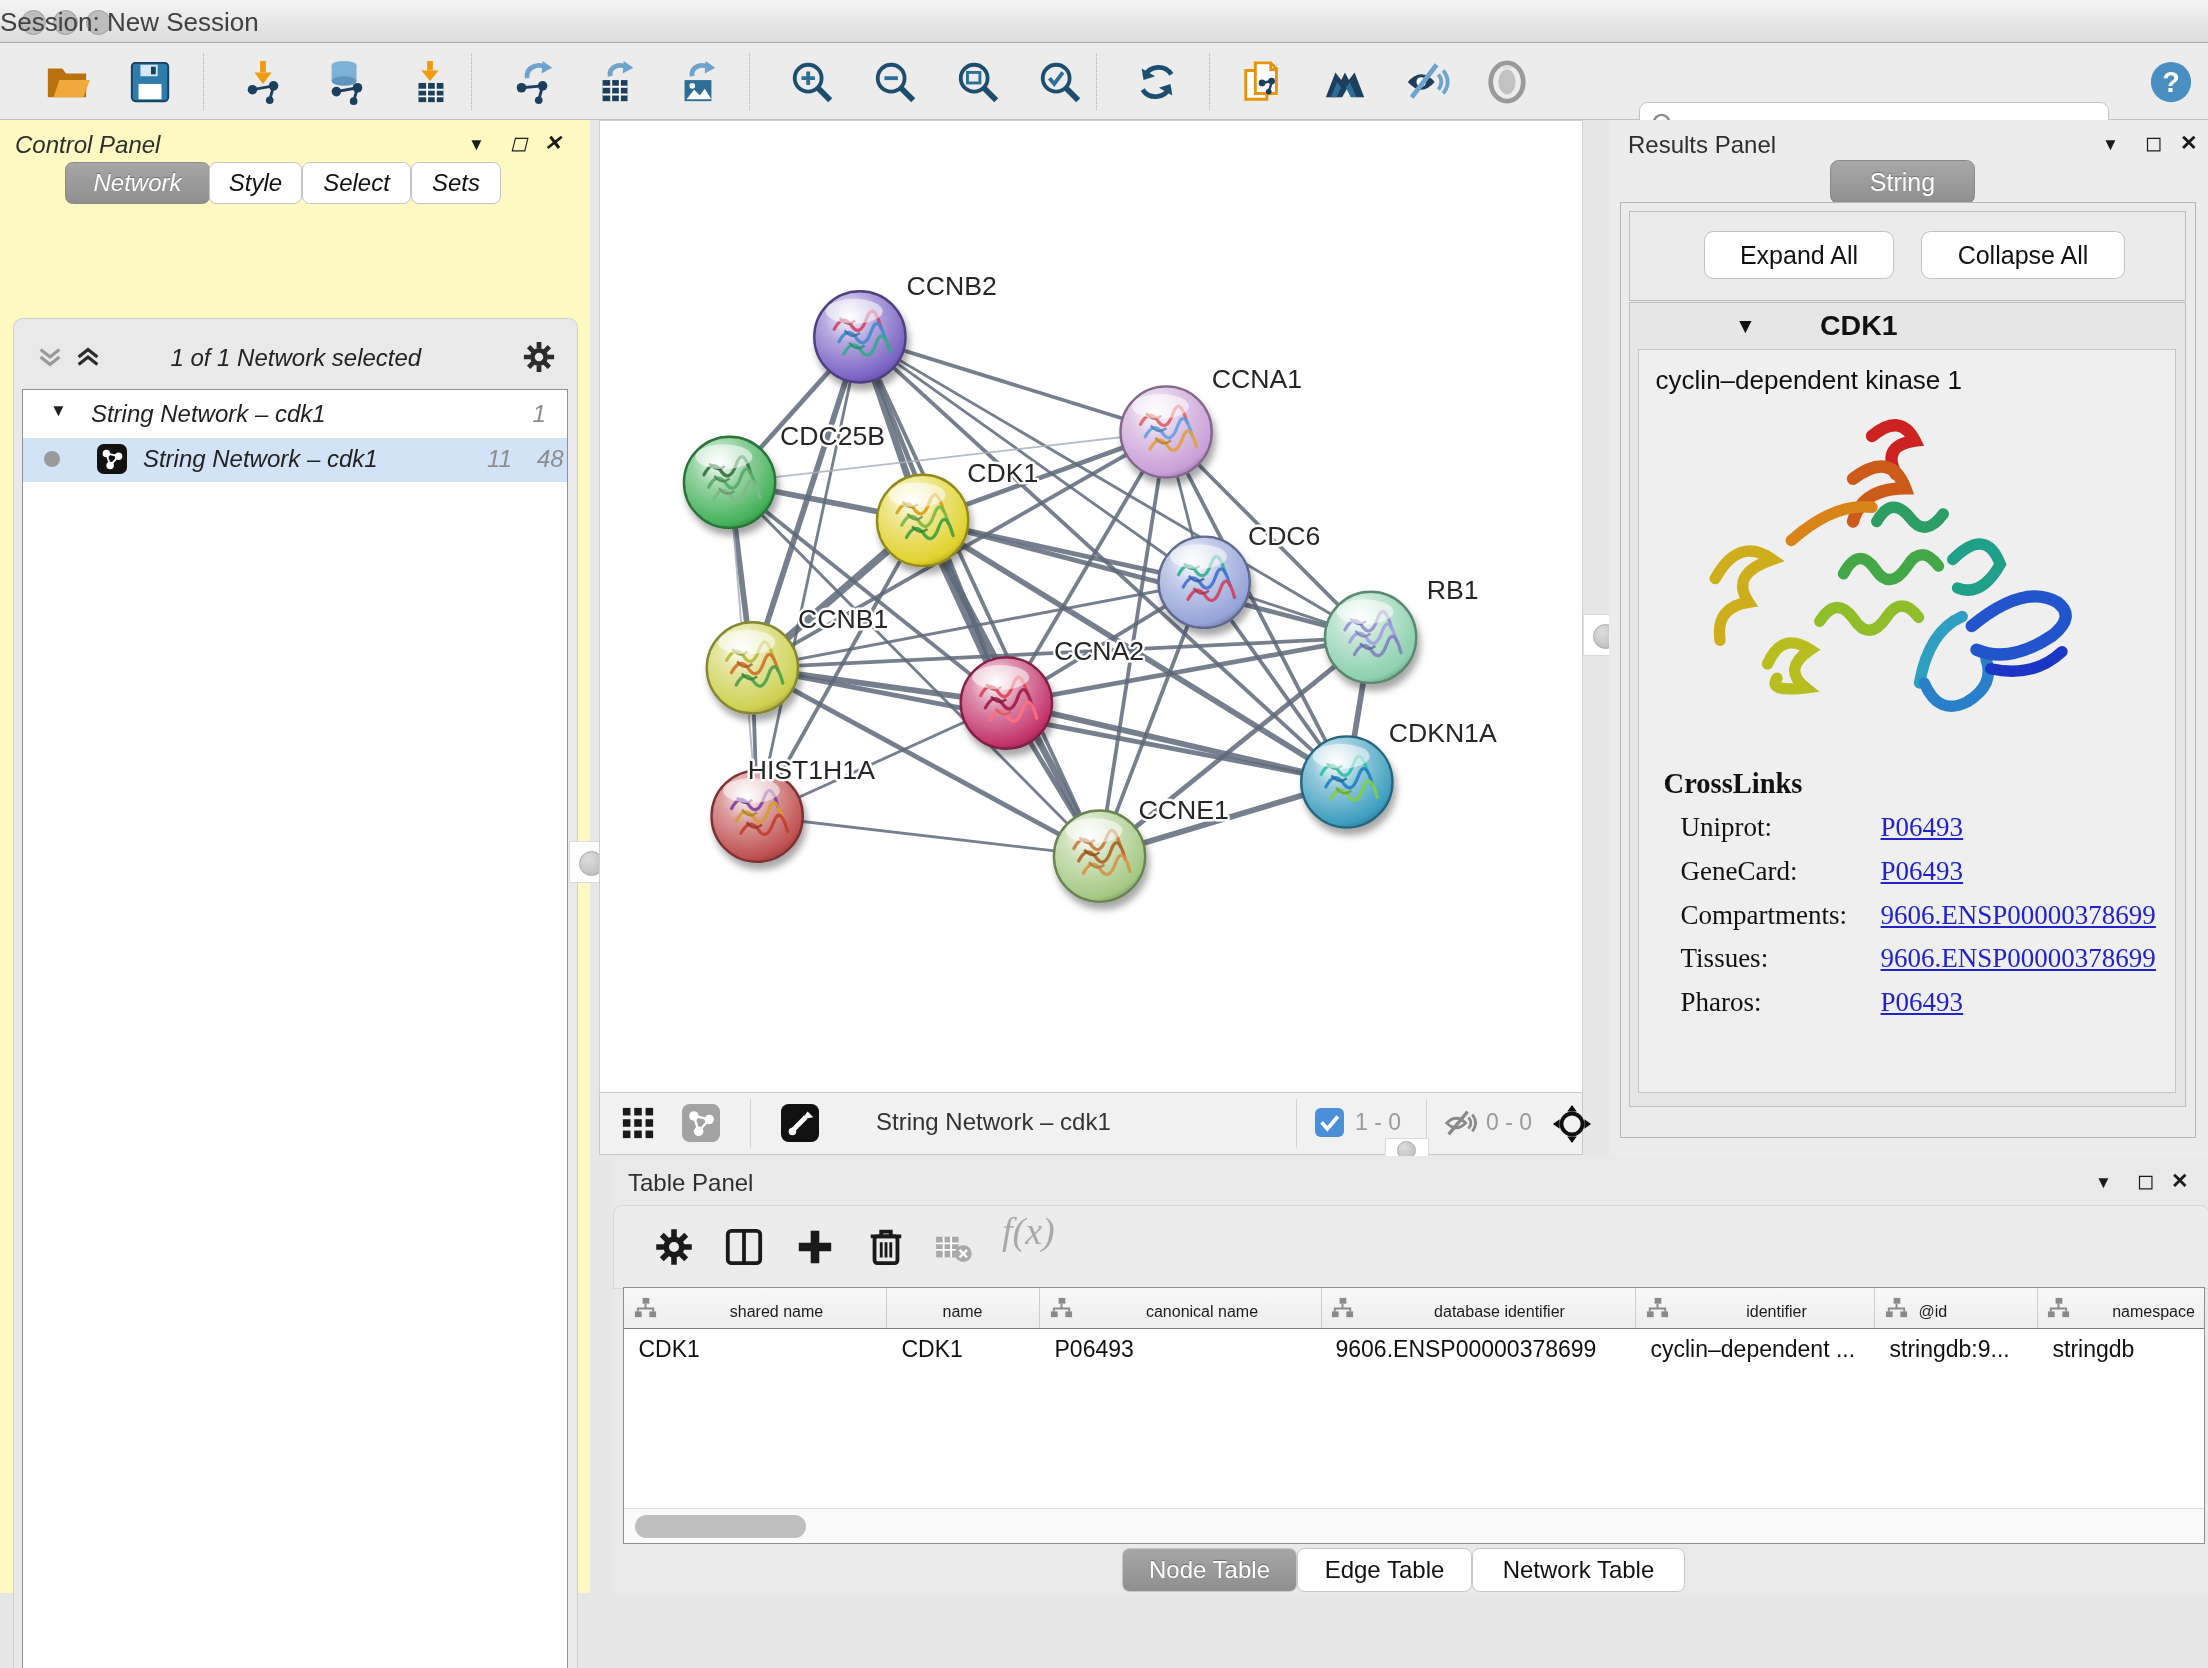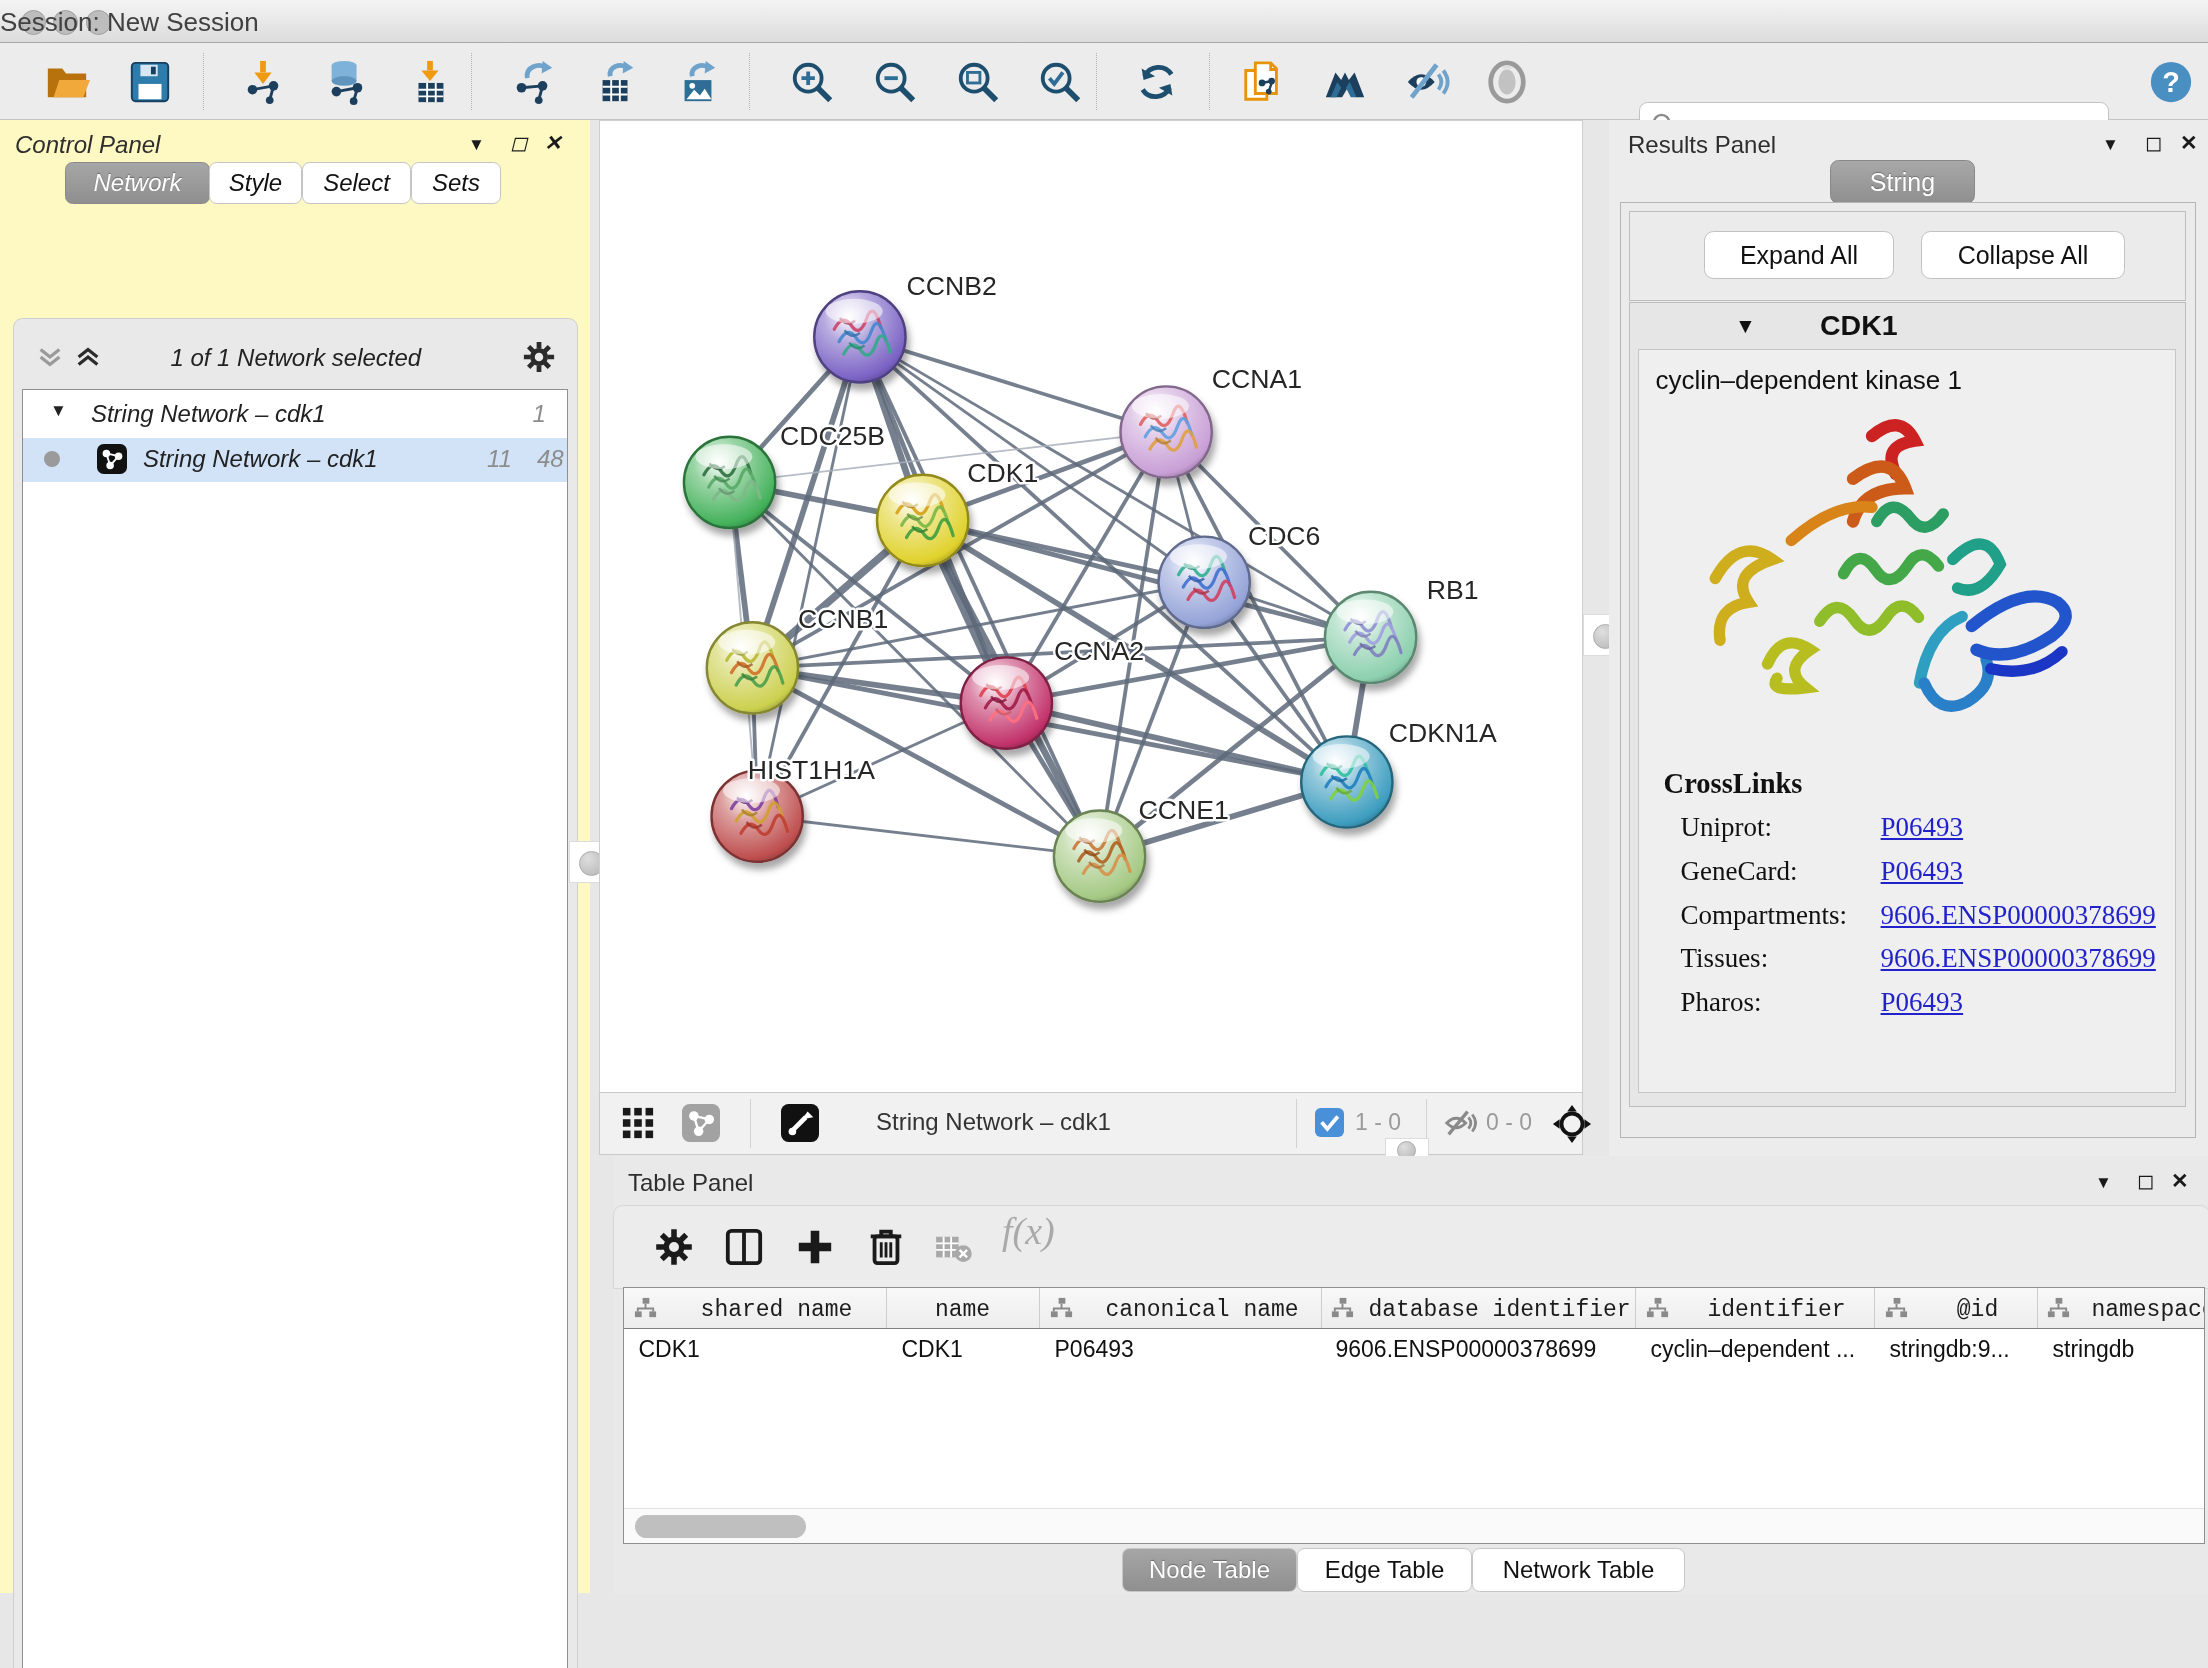--- a/index.html
+++ b/index.html
@@ -86,21 +86,21 @@
   
   #table-panel{left:613px;top:1156px;width:1595px;height:438px;background:#e9e9e9;}
   #tp-title{position:absolute;left:15px;top:13.3px;font-size:24px;color:#2e2e2e;}
   #tp-toolbar{position:absolute;left:0px;top:49px;width:1595px;height:82px;background:#ececec;
     border:1px solid #d6d6d6;border-radius:9.5px 9.5px 0 0;}
   #tp-table{position:absolute;left:9.5px;top:131px;width:1580px;height:255px;background:#ffffff;
     border:1.9px solid #8f8f8f;overflow:hidden;}
   #tp-header{position:absolute;left:0;top:0;height:40px;width:1902px;
     background:linear-gradient(#f8f8f8,#ededed);border-bottom:1.9px solid #7f7f7f;}
   .th{position:absolute;top:0;height:40px;border-right:1px solid #cdcdcd;}
-  .th .tlabel{position:absolute;top:9px;font-size:23px;color:#1c1c1c;font-family:Liberation Mono, monospace;}
+  .th .tlabel{position:absolute;top:15px;font-size:16px;color:#1c1c1c;}
   .td{position:absolute;top:48px;font-size:23px;color:#111;}
   #tp-hscroll{position:absolute;left:0;bottom:0;width:100%;height:34px;background:#fafafa;
     border-top:1px solid #e0e0e0;}
   #tp-hscroll .handle{position:absolute;left:11.4px;top:5.7px;width:171px;height:23px;
     background:#bfbfbf;border-radius:11.4px;}
   .bottom-tab{position:absolute;top:392px;height:42px;line-height:42px;text-align:center;
     font-size:24px;background:#ffffff;border:1px solid #c6c6c6;color:#111;border-radius:7.6px;}
   .bottom-tab.sel{background:linear-gradient(#a6a6a6,#8f8f8f);color:#fff;
     text-shadow:0 -1px 1px rgba(0,0,0,0.35);}
   
@@ -808,21 +808,21 @@
             </svg>
             <span class="tlabel" style="left:44px;right:0;text-align:center;position:absolute">identifier</span>
           </div>
           <div class="th" style="left:1251px;width:162px">
             <svg width="25" height="25" viewBox="0 0 26 26" style="position:absolute;left:9.5px;top:7.6px">
               <rect x="10" y="2" width="7" height="6" fill="#8a8a8a"></rect>
               <rect x="2" y="16" width="7" height="6" fill="#8a8a8a"></rect>
               <rect x="17" y="16" width="7" height="6" fill="#8a8a8a"></rect>
               <path d="M13 8v5M5 16v-3h16v3" stroke="#8a8a8a" stroke-width="2" fill="none"></path>
             </svg>
-            <span class="tlabel" style="left:44px;right:0;text-align:center;position:absolute">@id</span>
+            <span class="tlabel" style="left:44px;right:0;position:absolute">@id</span>
           </div>
           <div class="th" style="left:1413px;width:190px">
             <svg width="25" height="25" viewBox="0 0 26 26" style="position:absolute;left:9.5px;top:7.6px">
               <rect x="10" y="2" width="7" height="6" fill="#8a8a8a"></rect>
               <rect x="2" y="16" width="7" height="6" fill="#8a8a8a"></rect>
               <rect x="17" y="16" width="7" height="6" fill="#8a8a8a"></rect>
               <path d="M13 8v5M5 16v-3h16v3" stroke="#8a8a8a" stroke-width="2" fill="none"></path>
             </svg>
             <span class="tlabel" style="left:44px;right:0;text-align:center;position:absolute">namespace</span>
           </div>

